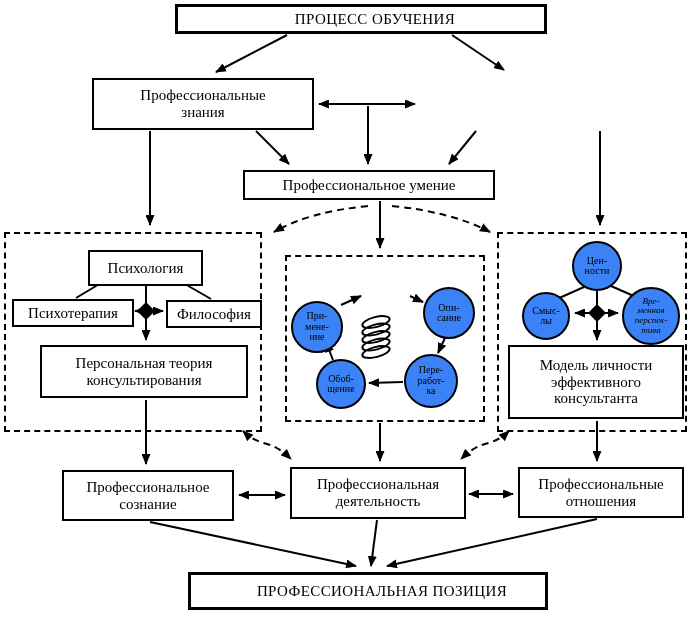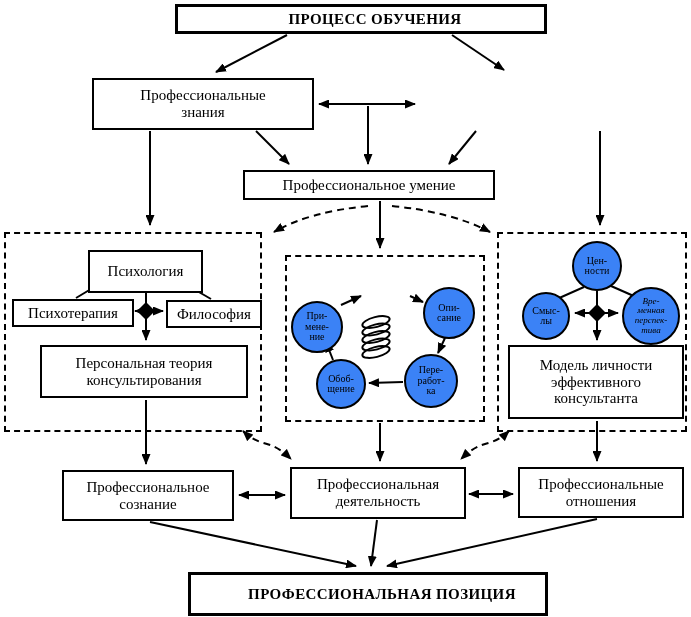--- a/index.html
+++ b/index.html
@@ -13,21 +13,21 @@
   .mb{marker-start:url(#arwS);marker-end:url(#arw);}
   .dsh{stroke-dasharray:7 5;}
   .blk{fill:#000;stroke:none;}
   .frame{position:absolute;border:2px dashed #000;z-index:2;background:transparent;box-sizing:border-box;}
   .box{
     position:absolute;border:2px solid #000;background:#fff;z-index:3;
     display:flex;align-items:center;justify-content:center;text-align:center;
     white-space:pre-line;font-size:15px;line-height:1.12;padding:1px 4px;box-sizing:border-box;
   }
   .heavy{border-width:3px;}
-  .caps{font-weight:bold;letter-spacing:.4px;padding-left:32px;}
+  .caps{font-weight:normal;letter-spacing:.4px;padding-left:32px;}
   .circle{
     position:absolute;border:2px solid #000;border-radius:50%;background:#3b82f6;z-index:3;
     display:flex;align-items:center;justify-content:center;text-align:center;
     white-space:pre-line;font-size:10px;line-height:1.05;box-sizing:border-box;
   }
   .t11{font-size:11px;}
   .t9{font-size:9px;line-height:1.08;font-style:italic;}
 </style>
 </head>
 <body>
@@ -114,21 +114,21 @@
   <div class="frame" style="left:497px;top:232px;width:190px;height:200px"></div>
 
   <div class="box caps heavy" style="left:175px;top:4px;width:372px;height:30px">ПРОЦЕСС ОБУЧЕНИЯ</div>
 
   <div class="box" style="left:92px;top:78px;width:222px;height:52px">Профессиональные
 знания</div>
 
 
   <div class="box" style="left:243px;top:170px;width:252px;height:30px">Профессиональное умение</div>
 
-  <div class="box" style="left:88px;top:250px;width:115px;height:43px">Психология</div>
+  <div class="box" style="left:88px;top:250px;width:115px;height:36px">Психология</div>
 
   <div class="box" style="left:12px;top:299px;width:122px;height:28px">Психотерапия</div>
 
   <div class="box" style="left:166px;top:300px;width:96px;height:28px">Философия</div>
 
   <div class="box" style="left:40px;top:345px;width:208px;height:53px">Персональная теория
 консультирования</div>
 
   <div class="box" style="left:508px;top:345px;width:176px;height:74px">Модель личности
 эффективного
@@ -136,21 +136,21 @@
 
   <div class="box" style="left:62px;top:470px;width:172px;height:51px">Профессиональное
 сознание</div>
 
   <div class="box" style="left:290px;top:467px;width:176px;height:52px">Профессиональная
 деятельность</div>
 
   <div class="box" style="left:518px;top:467px;width:166px;height:51px">Профессиональные
 отношения</div>
 
-  <div class="box caps heavy" style="left:188px;top:572px;width:360px;height:44px">ПРОФЕССИОНАЛЬНАЯ ПОЗИЦИЯ</div>
+  <div class="box caps heavy" style="left:188px;top:572px;width:360px;height:38px">ПРОФЕССИОНАЛЬНАЯ ПОЗИЦИЯ</div>
 
   <div class="circle" style="left:423px;top:287px;width:52px;height:52px">Опи-
 сание</div>
   <div class="circle" style="left:404px;top:354px;width:54px;height:54px">Пере-
 работ-
 ка</div>
   <div class="circle" style="left:316px;top:359px;width:50px;height:50px">Обоб-
 щение</div>
   <div class="circle" style="left:291px;top:301px;width:52px;height:52px">При-
 мене-

